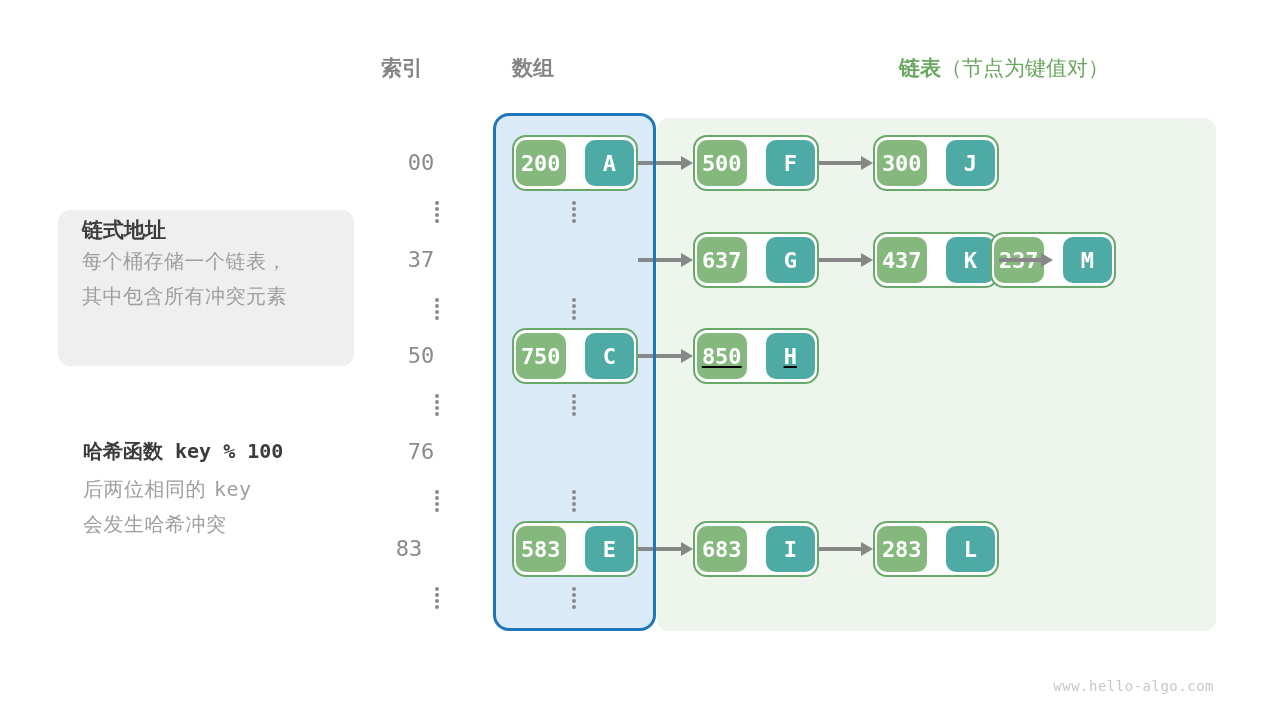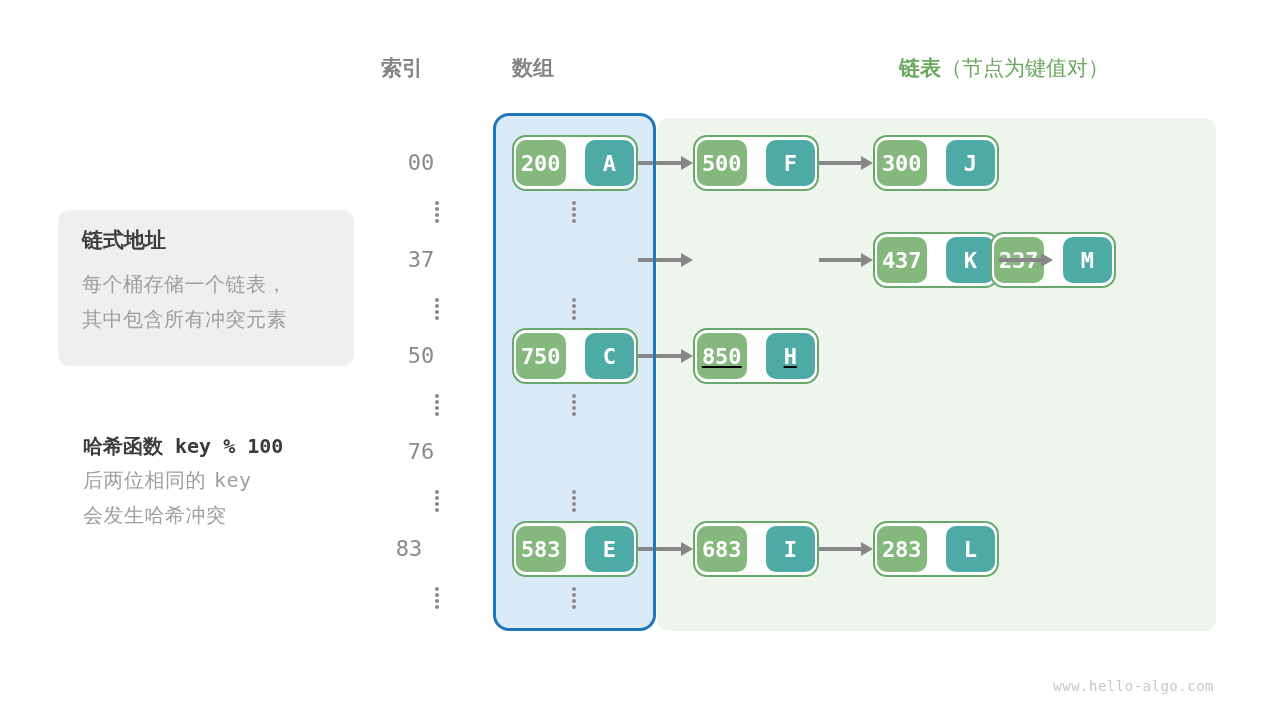--- a/index.html
+++ b/index.html
@@ -10,27 +10,27 @@
   
   .col-header { position:absolute; top:52px; height:32px; line-height:32px;
                 font-size:21px; font-weight:bold; color:#848484; text-align:left; }
   #hdr-index { left:381px; width:80px; }
   #hdr-array { left:512px; width:80px; }
   #hdr-list  { left:794px; width:420px; text-align:center; color:var(--accent-green); }
   #hdr-list .annot { font-weight:normal; font-size:21px; color:var(--accent-green); }
 
   
   #note-card { position:absolute; left:58px; top:210px; width:296px; height:156px;
-               background:#efefef; border-radius:12px; padding:16px 24px; }
+               background:#efefef; border-radius:12px; padding:6px 24px; }
   #note-card .title { font-size:21px; font-weight:bold; color:#3d3d3d; }
   #note-card .line  { font-size:20px; color:#9e9e9e; line-height:35px; letter-spacing:0.5px; }
-  #note-card .lines { margin-top:13px; }
+  #note-card .lines { }
 
   #hash-block { position:absolute; left:83px; top:430px; }
-  #hash-block .hline1 { font-size:20px; font-weight:bold; color:#3b3b3b; line-height:33px; }
+  #hash-block .hline1 { font-size:20px; font-weight:bold; color:#3b3b3b; line-height:42px; }
   #hash-block .mono-strong { font-family:"DejaVu Sans Mono", monospace; font-weight:600;
                              font-size:20px; margin-left:12px; }
   #hash-block .gline { font-size:20px; color:#9e9e9e; line-height:35px; letter-spacing:0.5px; }
   #hash-block .gline:first-of-type { margin-top:10px; }
   #hash-block .mono-gray { font-family:"DejaVu Sans Mono", monospace; margin-left:8px; }
 
   
   #list-region { position:absolute; left:657px; top:118px; width:559px; height:513px;
                  background:var(--list-fill); border-radius:12px; z-index:1; }
   #array-fill  { position:absolute; left:493px; top:113px; width:163px; height:518px;
@@ -127,20 +127,24 @@
         <i></i>
         <i></i>
       </div>
       <div class="dots" style="left: 572px; top: 201px;">
         <i></i>
         <i></i>
         <i></i>
         <i></i>
       </div>
       <div class="index-label" style="left: 381px; top: 245px;">37</div>
+      <div class="node" style="left: 693px; top: 232px;">
+        <span class="cell key">637</span>
+        <span class="cell val">G</span>
+      </div>
       <div class="arrow" style="left: 638px; top: 252px; width: 55px;">
         <div class="shaft"></div>
         <div class="head"></div>
       </div>
       <div class="node" style="left: 873px; top: 232px;">
         <span class="cell key">437</span>
         <span class="cell val">K</span>
       </div>
       <div class="arrow" style="left: 819px; top: 252px; width: 54px;">
         <div class="shaft"></div>

